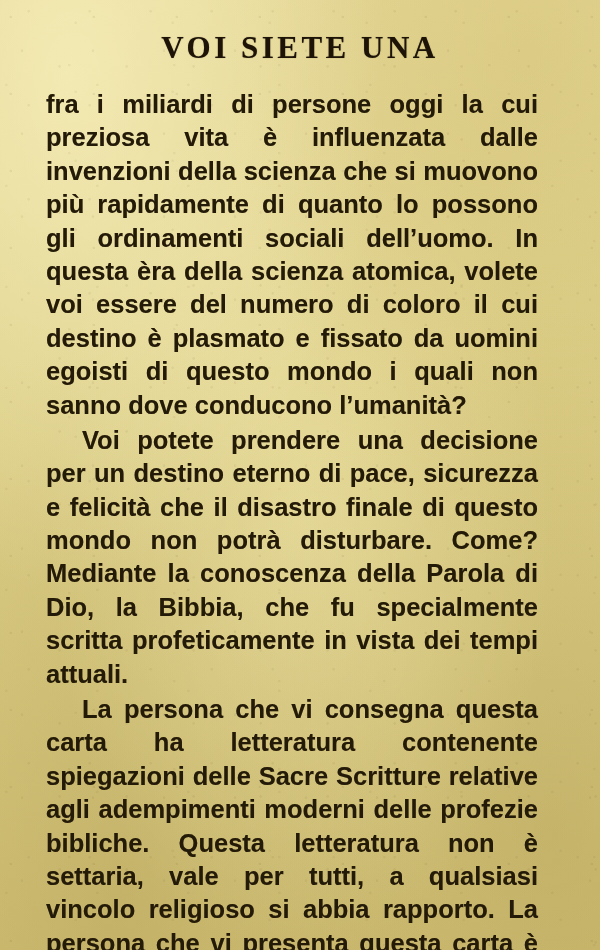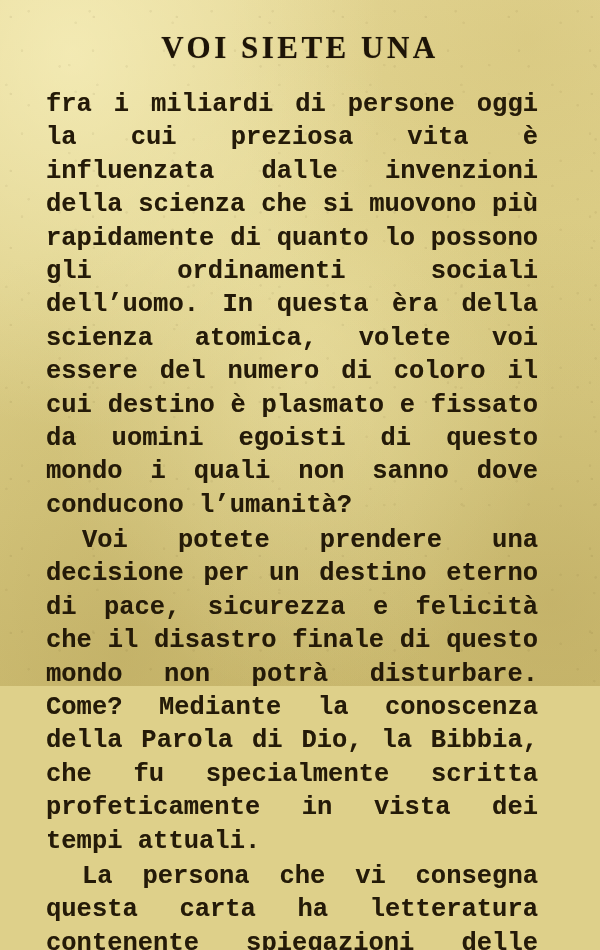--- a/index.html
+++ b/index.html
@@ -10,21 +10,21 @@
     width: 600px;
     height: 950px;
     overflow: hidden;
     background: #ded08a;
     font-family: "Liberation Serif", "DejaVu Serif", serif;
   }
 
   #page {
     position: relative;
     width: 600px;
-    height: 686px;
+    height: 950px;
     box-sizing: border-box;
     
     background-color: #dfd08c;
     background-image:
       radial-gradient(ellipse at 12% 8%, rgba(255,250,205,0.55) 0%, rgba(255,250,205,0) 42%),
       radial-gradient(ellipse at 88% 6%, rgba(200,180,100,0.30) 0%, rgba(200,180,100,0) 40%),
       radial-gradient(ellipse at 50% 55%, rgba(255,248,200,0.30) 0%, rgba(255,248,200,0) 60%),
       radial-gradient(ellipse at 20% 95%, rgba(170,150,80,0.35) 0%, rgba(170,150,80,0) 45%),
       radial-gradient(ellipse at 92% 88%, rgba(175,155,85,0.38) 0%, rgba(175,155,85,0) 45%),
       linear-gradient(175deg, #e5d796 0%, #ded08a 35%, #d8c97f 70%, #cfbe72 100%);
@@ -66,21 +66,21 @@
   }
 
   p.para {
     margin: 0 16px 0 0;
     text-align: justify;
     text-justify: inter-word;
     font-size: 25.5px;
     line-height: 1.31;
     color: #241a08;
     font-weight: bold;
-    font-family: Liberation Mono, monospace;
+    font-family: Liberation Sans, sans-serif;
     text-shadow: 0 0 0.6px rgba(45,32,12,0.4);
   }
   p.para + p.para {
     margin-top: 2px;
   }
   p.indent {
     text-indent: 36px;
   }
   p.last-line-left:last-child {
     text-align-last: left;

